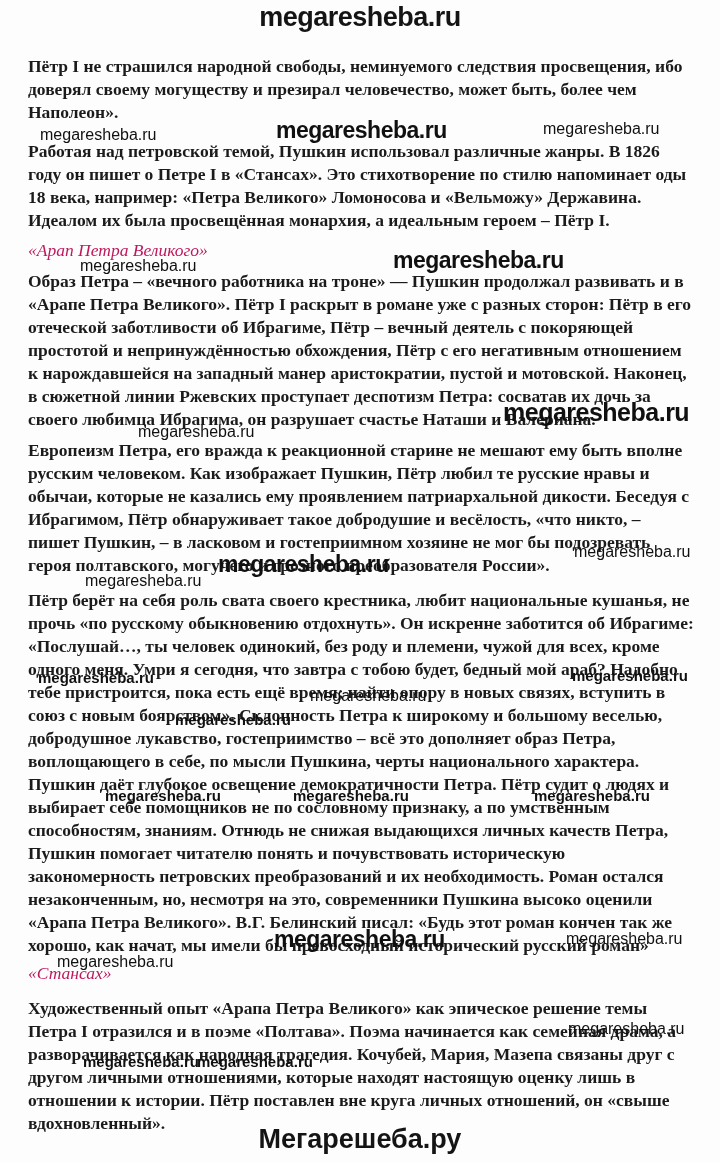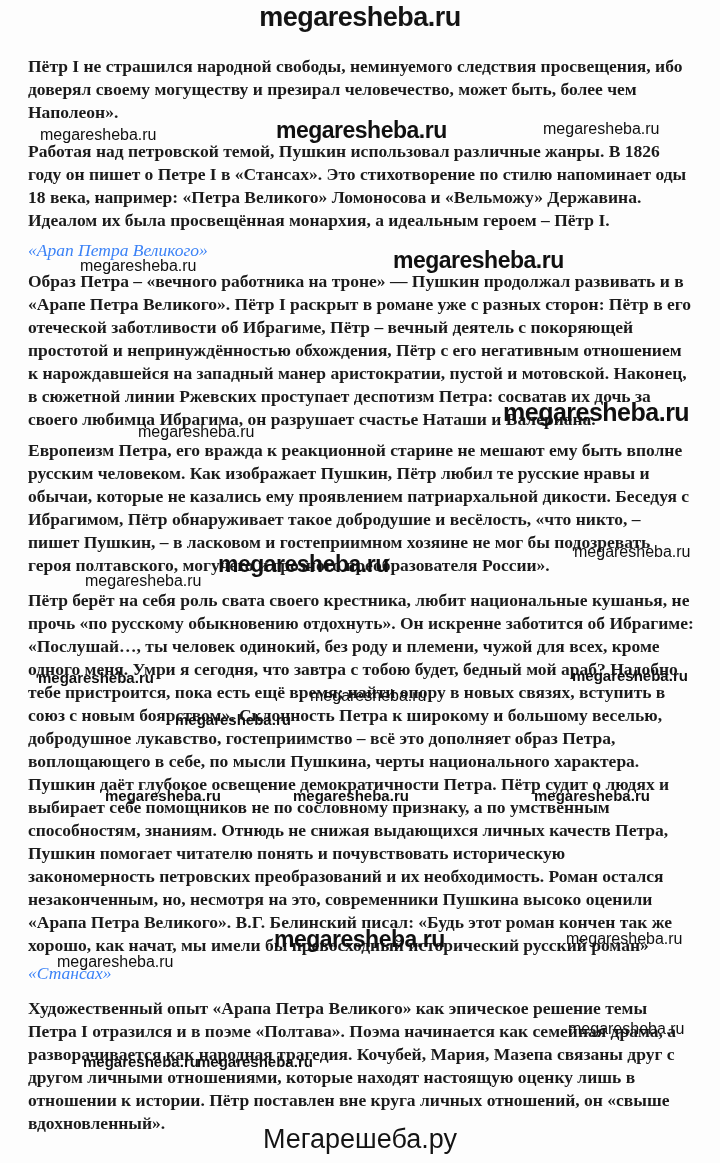--- a/index.html
+++ b/index.html
@@ -21,42 +21,42 @@
     font-weight: 700;
     font-size: 27px;
     letter-spacing: -0.5px;
     color: #141414;
   }
   .doc-footer {
     position: absolute;
     top: 1124px; left: 0; right: 0;
     text-align: center;
     font-family: "Liberation Sans", "DejaVu Sans", sans-serif;
-    font-weight: 400;
+    font-weight: 700;
     font-size: 27px;
     color: #141414;
   }
   .para {
     position: absolute;
     left: 28px;
     width: 668px;
     font-size: 17.5px;
     line-height: 23px;
     text-align: left;
     color: #1b1b1b;
     font-weight: bold;
   }
   .heading {
     position: absolute;
     left: 28px;
     width: 668px;
     font-size: 17.5px;
     line-height: 23px;
     font-style: italic;
-    color: #3b82f6;
+    color: #be185d;
   }
   .wm {
     position: absolute;
     white-space: nowrap;
     font-family: "Liberation Sans", "DejaVu Sans", sans-serif;
     color: #101010;
     z-index: 3;
   }
   .wm-s  { font-size: 16px; font-weight: 400; }
   .wm-sb { font-size: 15px; font-weight: 700; }

